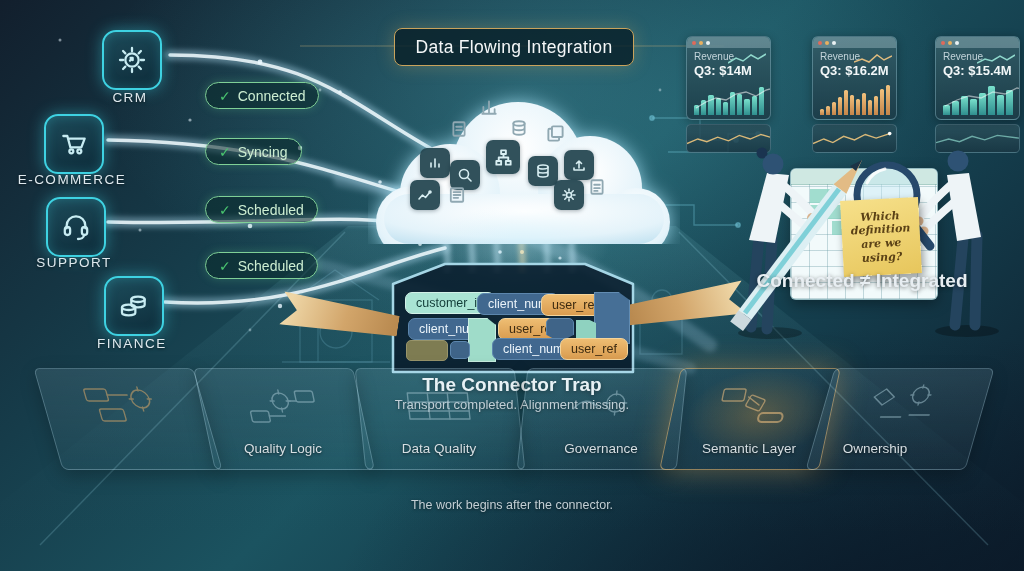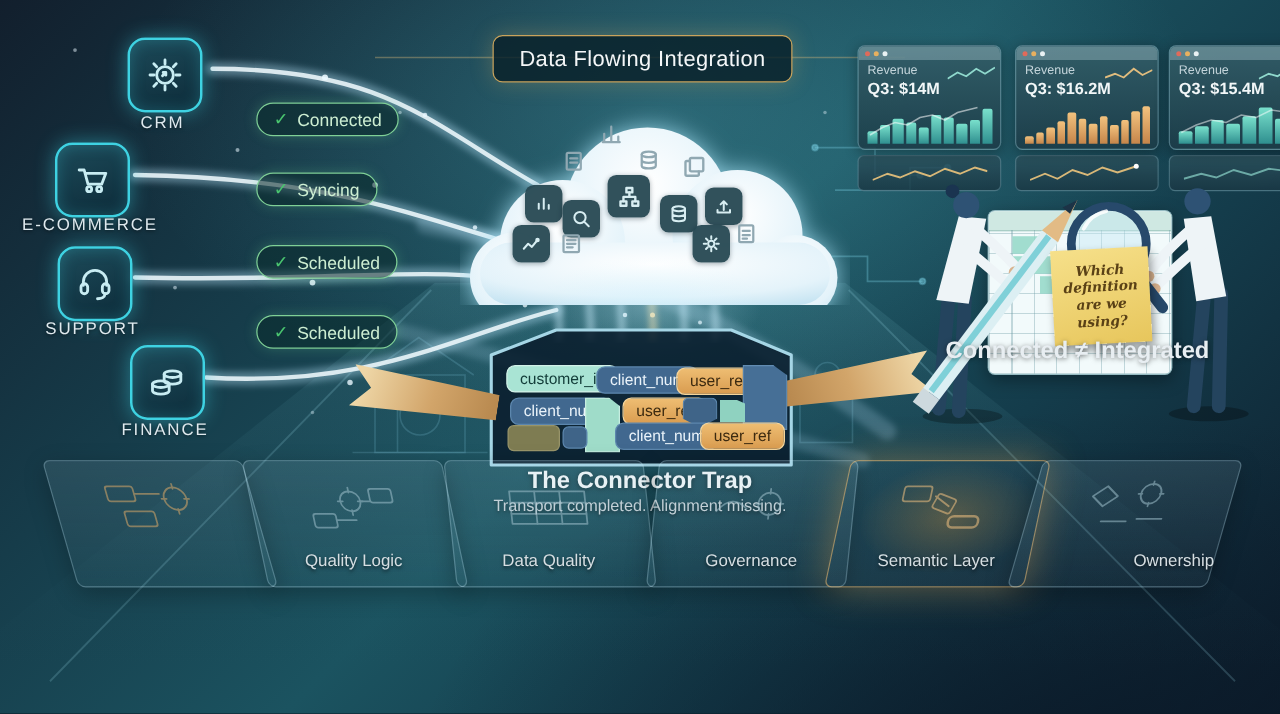--- a/index.html
+++ b/index.html
@@ -48,21 +48,21 @@
   .file{clip-path:polygon(0 0,68% 0,100% 16%,100% 100%,0 100%);border-radius:0;}
   .ribbon{position:absolute;width:118px;height:36px;}
   .ribbon.l{left:281px;top:299px;transform:rotate(9deg);clip-path:polygon(0 4%,100% 22%,100% 78%,0 96%,13% 50%);
     background:linear-gradient(100deg,#eed6a6 8%,#d2a56a 55%,#b98a50 95%);}
   .ribbon.r{left:627px;top:288px;transform:rotate(-9deg);clip-path:polygon(0 22%,100% 4%,87% 50%,100% 96%,0 78%);
     background:linear-gradient(260deg,#eed6a6 8%,#d2a56a 55%,#b98a50 95%);}
   
   .h-title{position:absolute;width:400px;text-align:center;color:#eef4f6;font-size:19px;font-weight:bold;text-shadow:0 1px 4px rgba(0,0,0,.5);}
   .h-sub{position:absolute;width:400px;text-align:center;color:#c3cfd5;font-size:13px;text-shadow:0 1px 3px rgba(0,0,0,.5);}
   
-  .dash{position:absolute;width:115px;}
+  .dash{position:absolute;width:85px;}
   .dash-main{position:relative;height:82px;border-radius:6px;border:1px solid rgba(150,200,215,.4);
     background:linear-gradient(180deg,rgba(52,94,104,.9),rgba(28,60,72,.9));box-shadow:0 2px 10px rgba(0,0,0,.3);overflow:hidden;}
   .dash-dots{height:11px;background:rgba(205,232,238,.3);border-radius:5px 5px 0 0;display:flex;align-items:center;gap:3px;padding:0 5px;}
   .dash-dots i{width:4px;height:4px;border-radius:50%;display:block;}
   .dash-title{margin:3px 0 0 7px;font-size:10px;color:#c3d4da;}
   .dash-value{margin:1px 0 0 7px;font-size:13px;font-weight:bold;color:#f2f7f8;}
   .spark{position:absolute;right:4px;top:14px;}
   .bars{position:absolute;left:7px;right:6px;bottom:4px;height:33px;display:flex;align-items:flex-end;gap:2px;}
   .bars .bar{flex:1;border-radius:1.5px 1.5px 0 0;}
   .trend{position:absolute;left:7px;right:6px;bottom:4px;}
@@ -567,17 +567,18 @@
         <path d="M8 14l10-8 10 8-10 8z"></path>
         <circle cx="54" cy="12" r="8"></circle>
         <path d="M54 2v3M54 19v3M44 12h3M61 12h3M20 34h20M48 32h20"></path>
       </svg>
   </div>
 
   <div class="pillar-label" style="left:204px">Quality Logic</div>
   <div class="pillar-label" style="left:360px">Data Quality</div>
   <div class="pillar-label" style="left:522px">Governance</div>
   <div class="pillar-label" style="left:670px">Semantic Layer</div>
-  <div class="pillar-label" style="left:860px">Ownership</div>
-
+  <div class="pillar-label" style="left:796px">Ownership</div>
+
+  <div class="h-sub" style="left:312px;top:498px;font-size:12.5px">The work begins after the connector.</div>
 
 
 </div>
 
 </body></html>

